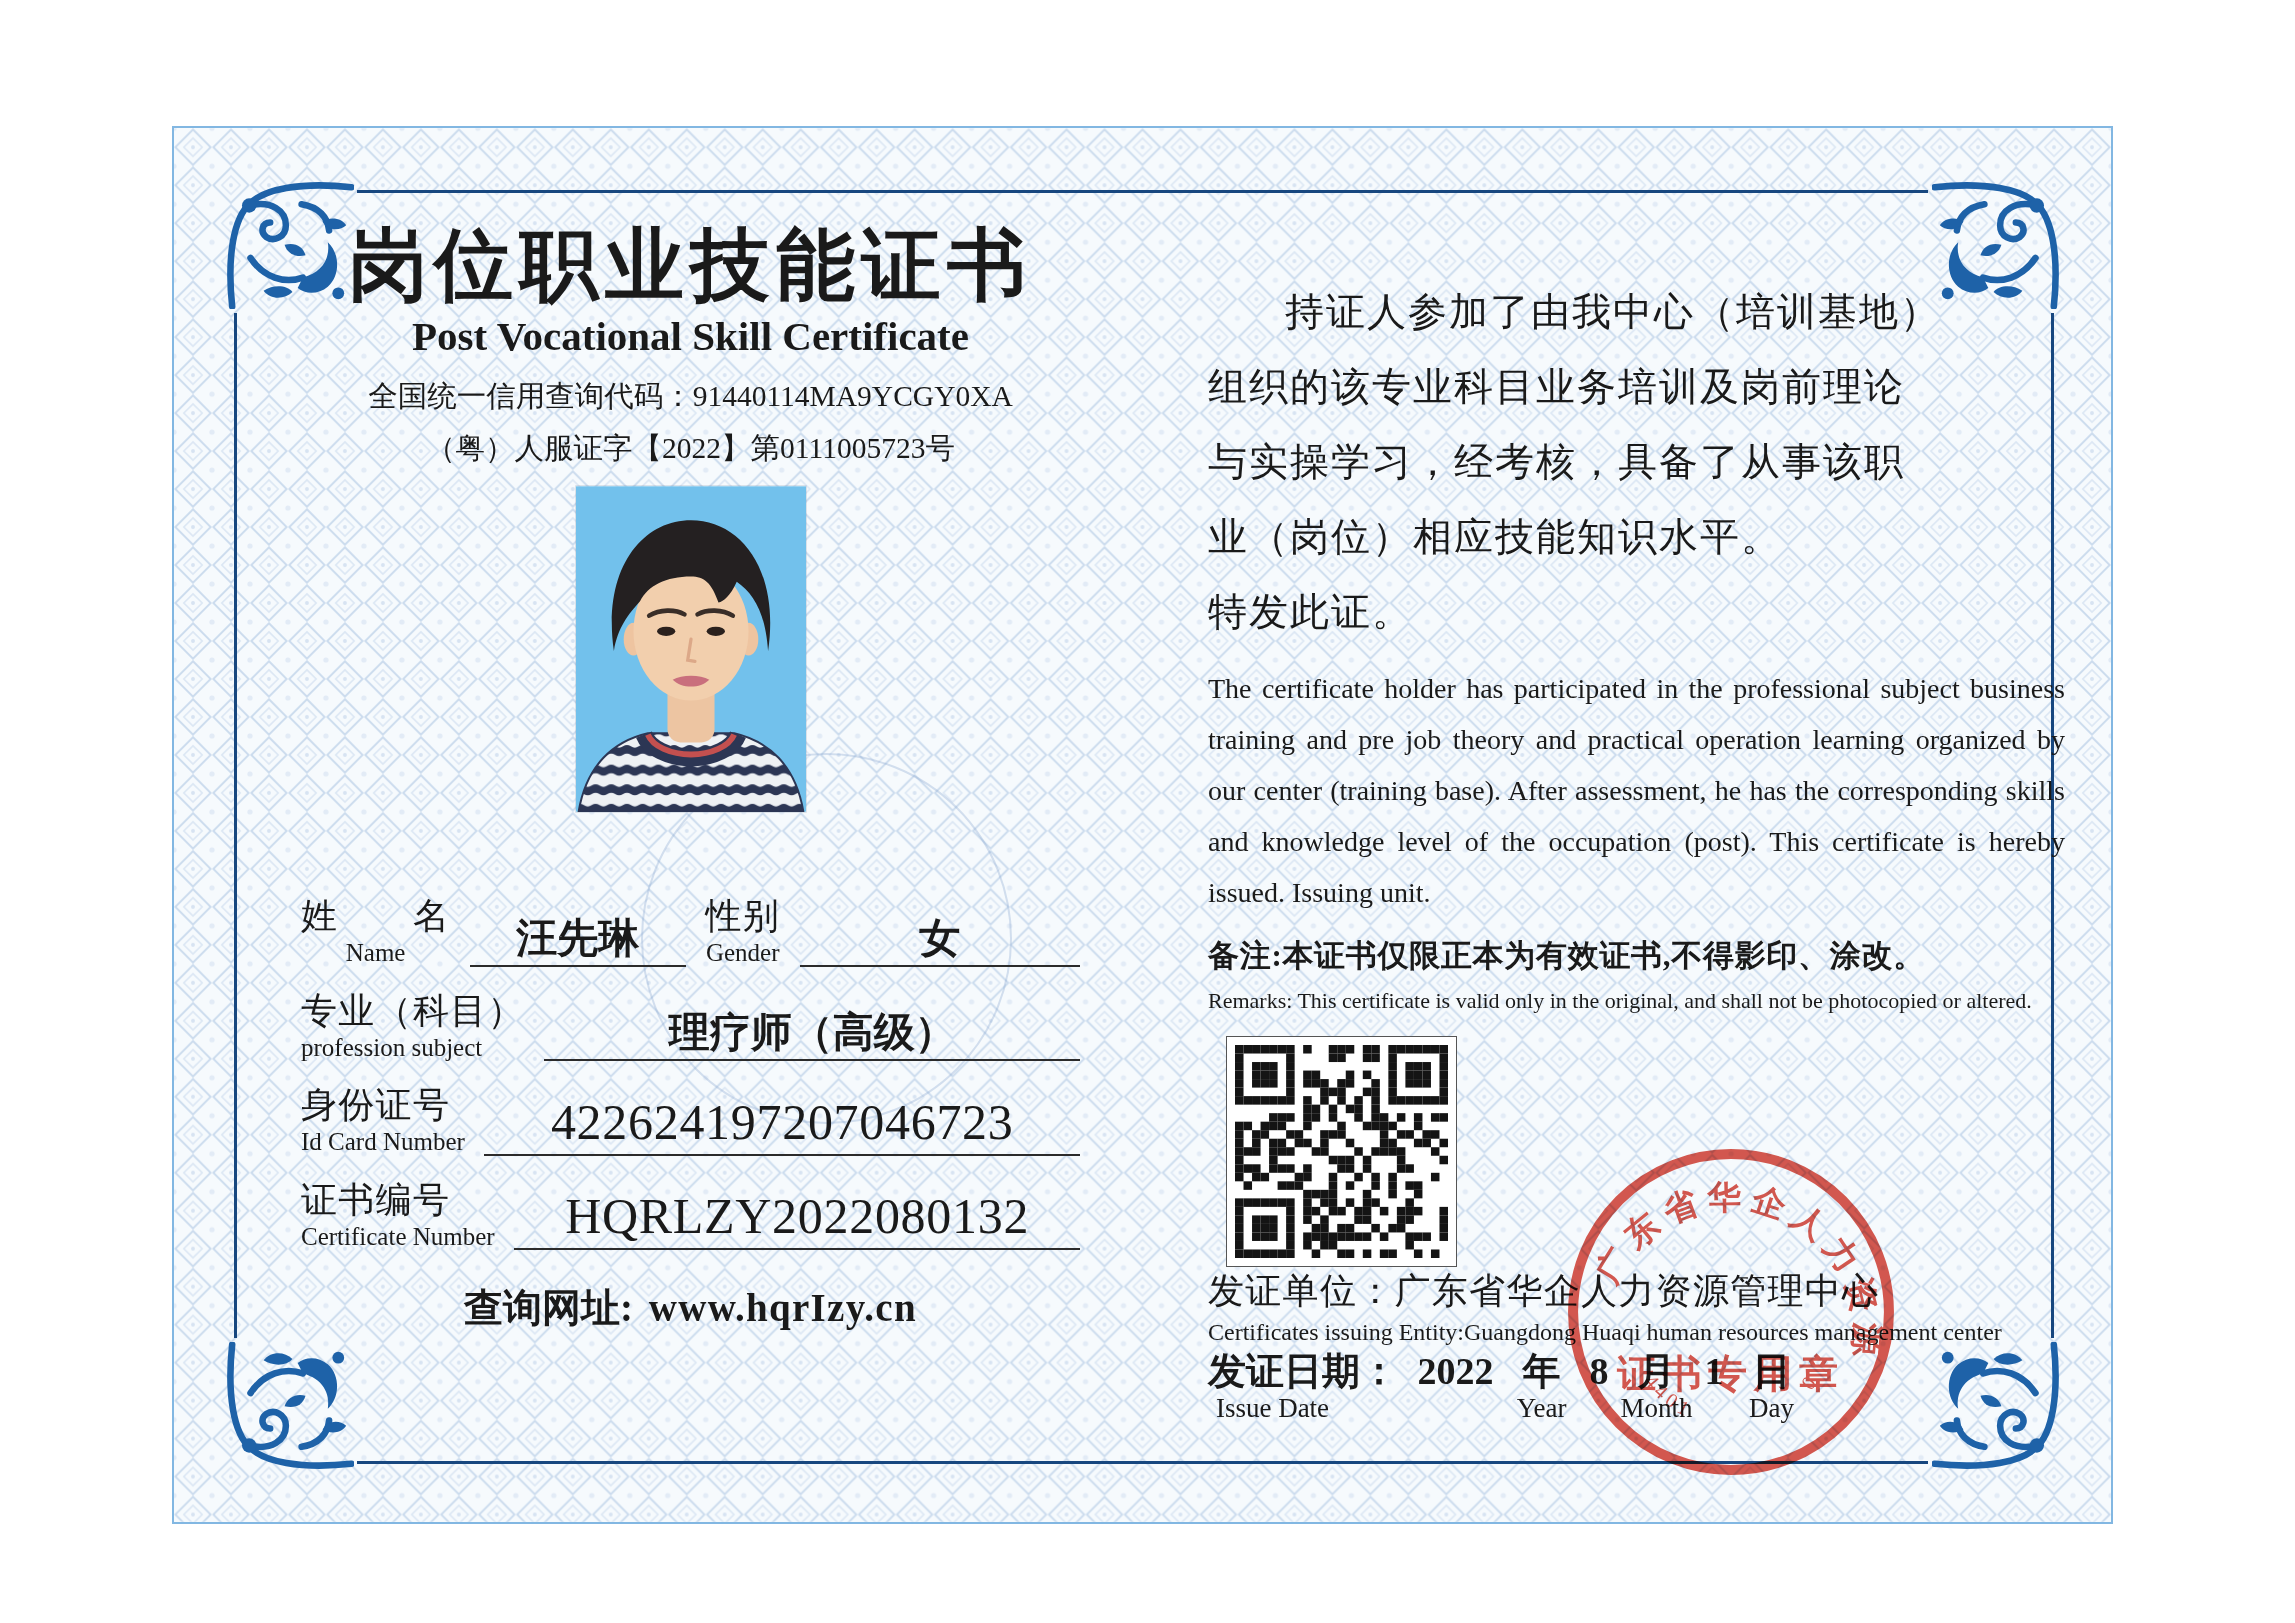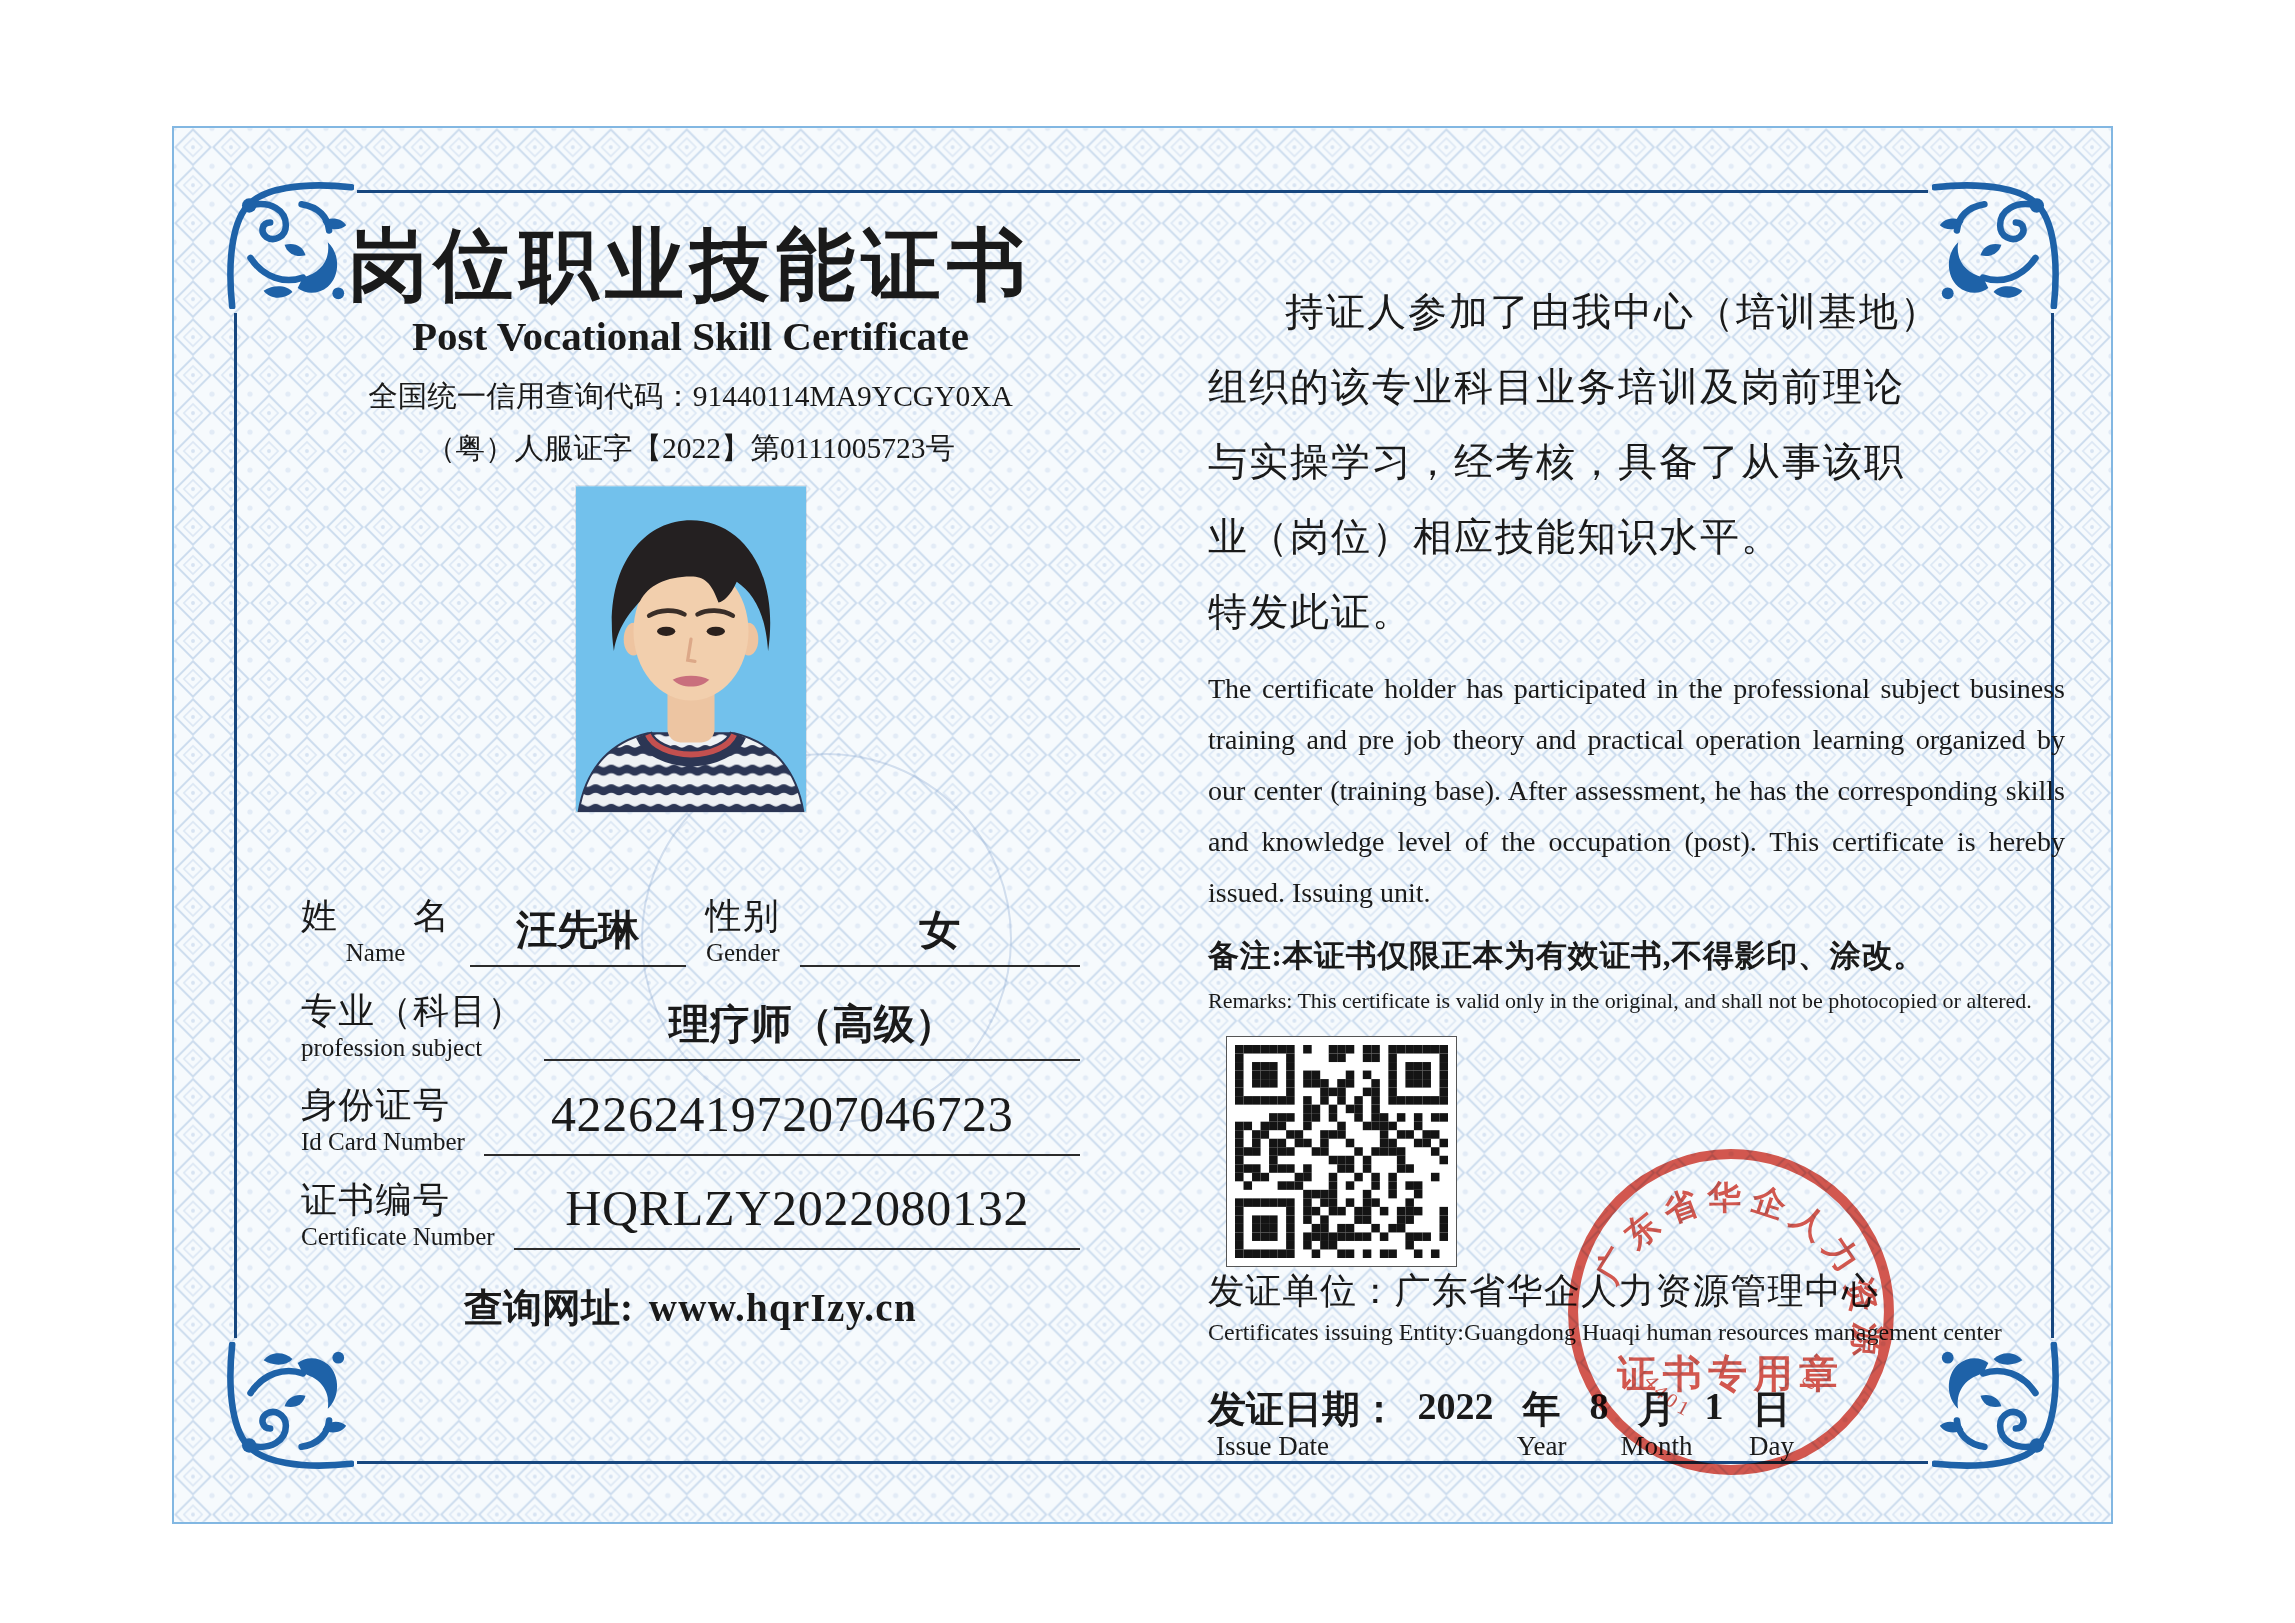--- a/index.html
+++ b/index.html
@@ -36,40 +36,40 @@
   .code-line{font-size:29.5px;margin-top:17px;white-space:nowrap}
   .license-line{font-size:29.5px;margin-top:12px;white-space:nowrap}
   .photo-wrap{margin:17px auto 0;width:230px;height:326px;box-shadow:0 0 0 0.7px rgba(90,110,140,.25)}
   .photo-wrap svg{display:block;width:100%;height:100%}
   .fields{margin-top:82px;text-align:left}
   .frow{display:flex;align-items:flex-end;margin-top:22px}
   .lstack{display:flex;flex-direction:column;flex:none}
   .lstack.center{align-items:center}
   .lcn{font-size:36px;letter-spacing:1.3px;line-height:1.25;white-space:nowrap}
   .len{font-size:25px;line-height:1.1;white-space:nowrap}
-  .vline{border-bottom:2px solid #2b2b2b;display:flex;justify-content:center;align-items:flex-end;padding-bottom:12px;min-height:46px}
+  .vline{border-bottom:2px solid #2b2b2b;display:flex;justify-content:center;align-items:flex-end;padding-bottom:4px;min-height:46px}
   .vline .val{font-size:41px;font-weight:bold;line-height:1.1;white-space:nowrap}
   .vline.num .val{font-weight:normal;font-size:50px;letter-spacing:0.7px}
   .grow{flex:1}
   .w330{width:216px}
   .ml30{margin-left:19.6px}
   .url-row{margin-top:31px;font-size:39px;font-weight:bold;text-align:center;white-space:nowrap}
   .url-row .url-val{margin-left:15.7px;letter-spacing:1.3px}
   
   .right-col{position:absolute;left:1208px;top:274px;width:857px;z-index:3}
   .cn-par .cnl{font-size:39px;letter-spacing:2px;line-height:75px;white-space:nowrap}
   .cn-par .cnl.indent{padding-left:77px}
   .en-par{margin-top:14.4px;font-size:28px;line-height:51px;text-align:justify}
   .remarks-cn{margin-top:17px;font-size:31px;font-weight:bold;letter-spacing:0.7px;white-space:nowrap}
   .remarks-en{margin-top:11px;font-size:22px;white-space:nowrap}
   .qr-box{margin:22px 0 0 18.3px;width:213px;height:213px;background:#fff;border:1.3px solid #555;padding:7.9px}
   .qr-box svg{display:block;width:213px;height:213px}
   .issuer-cn{font-size:36px;letter-spacing:1.3px;white-space:nowrap}
   .issuer-en{margin-top:2.6px;font-size:24px;white-space:nowrap}
-  .date-row{margin-top:38px;display:flex;align-items:flex-start;font-size:38px;font-weight:bold}
+  .date-row{display:flex;align-items:center;font-size:38px;font-weight:bold}
   .dpart{position:relative;padding-bottom:43px;white-space:nowrap}
   .dmain{display:inline-block}
   .dsub{position:absolute;top:47px;left:50%;transform:translateX(-50%);font-size:27px;font-weight:normal;white-space:nowrap}
   .dfirst .dsub{left:7.9px;transform:none}
   .mr30{margin-right:19.6px}.mr44{margin-right:29px}
   
   .stamp{position:absolute;left:1557px;top:1138px;width:348px;height:348px;z-index:6;
          mix-blend-mode:multiply;opacity:.9}
 </style>
 </head>

